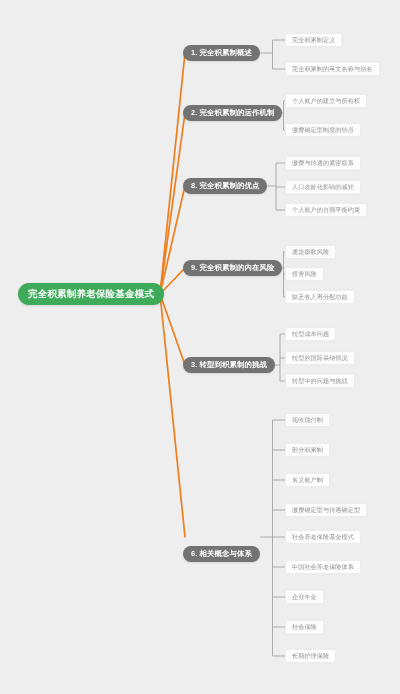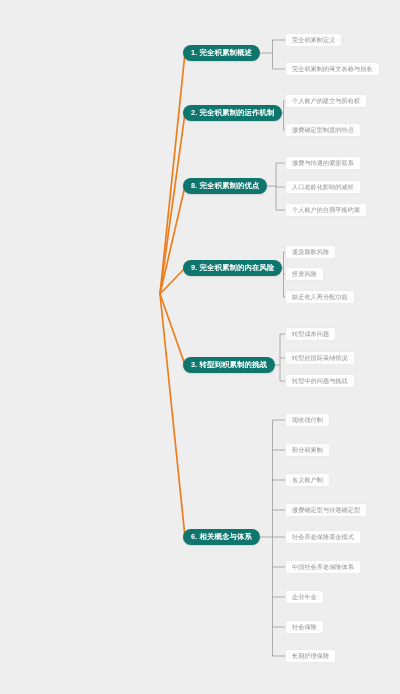--- a/index.html
+++ b/index.html
@@ -43,21 +43,21 @@
     font-weight: bold;
     letter-spacing: 0.2px;
     border-radius: 11px;
     height: 22px;
     padding: 0 10px;
     left: 18px;
     top: 283px;
     box-shadow: 0 1px 2px rgba(0,0,0,0.12);
   }
   .branch-node {
-    background: #0f766e;
+    background: #737373;
     color: #ffffff;
     font-size: 7.4px;
     font-weight: bold;
     letter-spacing: 0.1px;
     border-radius: 8px;
     height: 16px;
     padding: 0 8px;
     box-shadow: 0 1px 2px rgba(0,0,0,0.10);
   }
   .leaf-node {
@@ -117,28 +117,29 @@
         <line x1="272.5" y1="480" x2="285" y2="480"></line>
         <line x1="272.5" y1="510" x2="285" y2="510"></line>
         <line x1="272.5" y1="537" x2="285" y2="537"></line>
         <line x1="272.5" y1="567" x2="285" y2="567"></line>
         <line x1="272.5" y1="597" x2="285" y2="597"></line>
         <line x1="272.5" y1="627" x2="285" y2="627"></line>
         <line x1="272.5" y1="656" x2="285" y2="656"></line>
       </g>
   </svg>
 
+  <div class="node root-node">完全积累制养老保险基金模式</div>
 
   <div id="branch-layer">
       <div class="node branch-node" style="left: 183px; top: 45px;">1. 完全积累制概述</div>
       <div class="node branch-node" style="left: 183px; top: 105px;">2. 完全积累制的运作机制</div>
       <div class="node branch-node" style="left: 183px; top: 178px;">8. 完全积累制的优点</div>
       <div class="node branch-node" style="left: 183px; top: 260px;">9. 完全积累制的内在风险</div>
       <div class="node branch-node" style="left: 183px; top: 357px;">3. 转型到积累制的挑战</div>
-      <div class="node branch-node" style="left: 183px; top: 529px;">6. 相关概念与体系</div>
+      <div class="node branch-node" style="left: 183px; top: 546px;">6. 相关概念与体系</div>
     </div>
   <div id="leaf-layer">
       <div class="node leaf-node" style="left: 285px; top: 33px;">完全积累制定义</div>
       <div class="node leaf-node" style="left: 285px; top: 62px;">完全积累制的英文名称与别名</div>
       <div class="node leaf-node" style="left: 285px; top: 94px;">个人账户的建立与所有权</div>
       <div class="node leaf-node" style="left: 285px; top: 123px;">缴费确定型制度的特点</div>
       <div class="node leaf-node" style="left: 285px; top: 156px;">缴费与待遇的紧密联系</div>
       <div class="node leaf-node" style="left: 285px; top: 180px;">人口老龄化影响的减轻</div>
       <div class="node leaf-node" style="left: 285px; top: 203px;">个人账户的自我平衡约束</div>
       <div class="node leaf-node" style="left: 285px; top: 245px;">通货膨胀风险</div>

